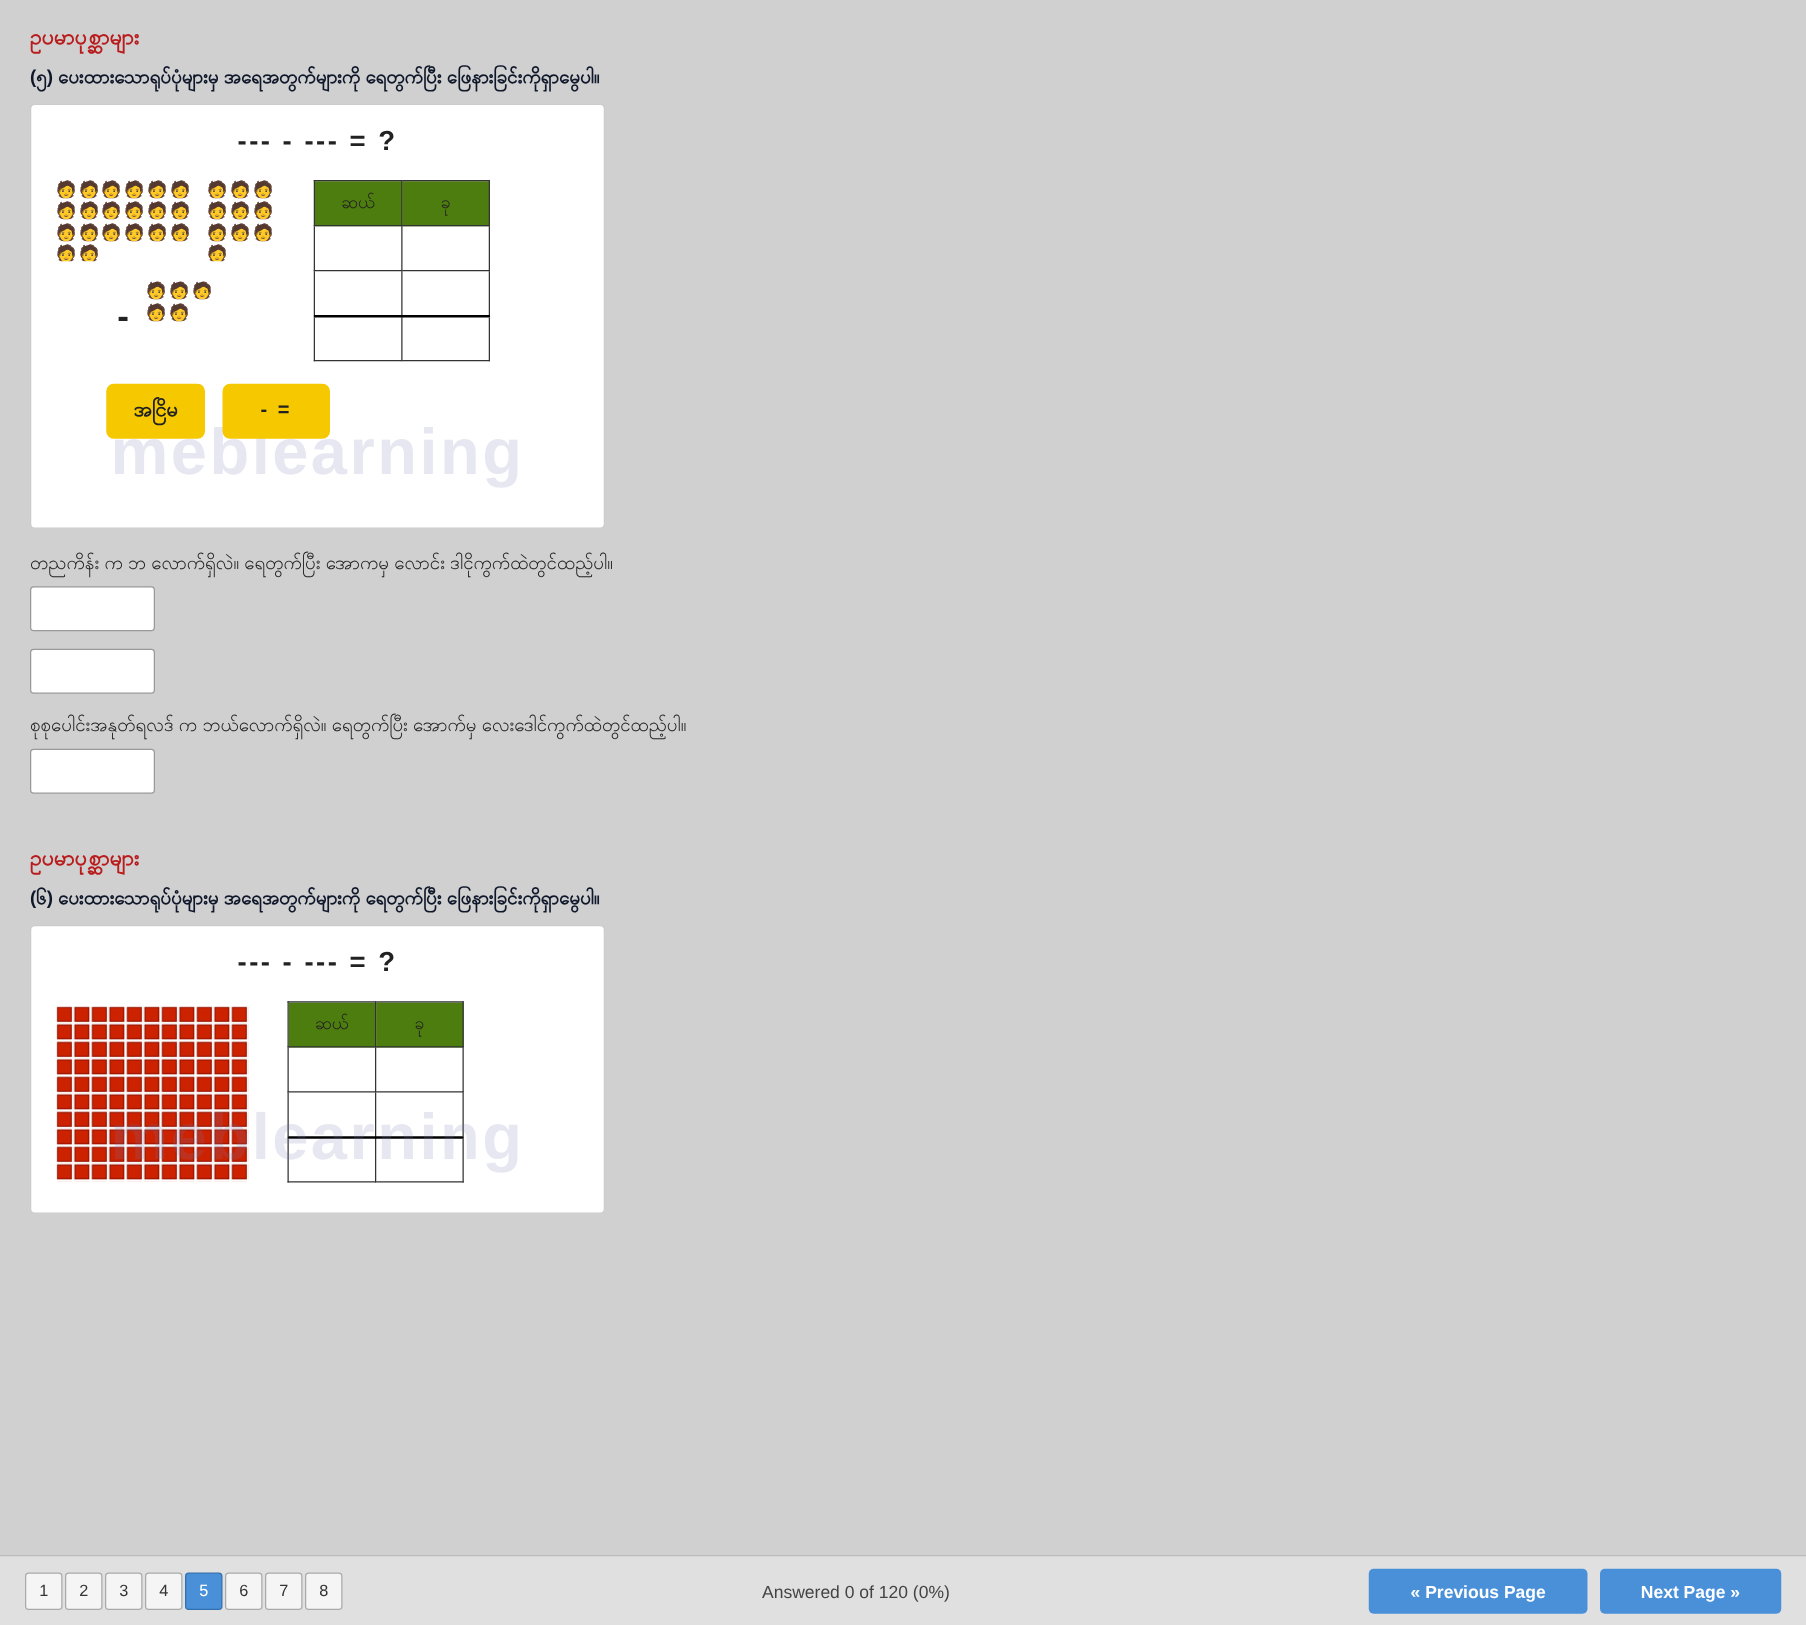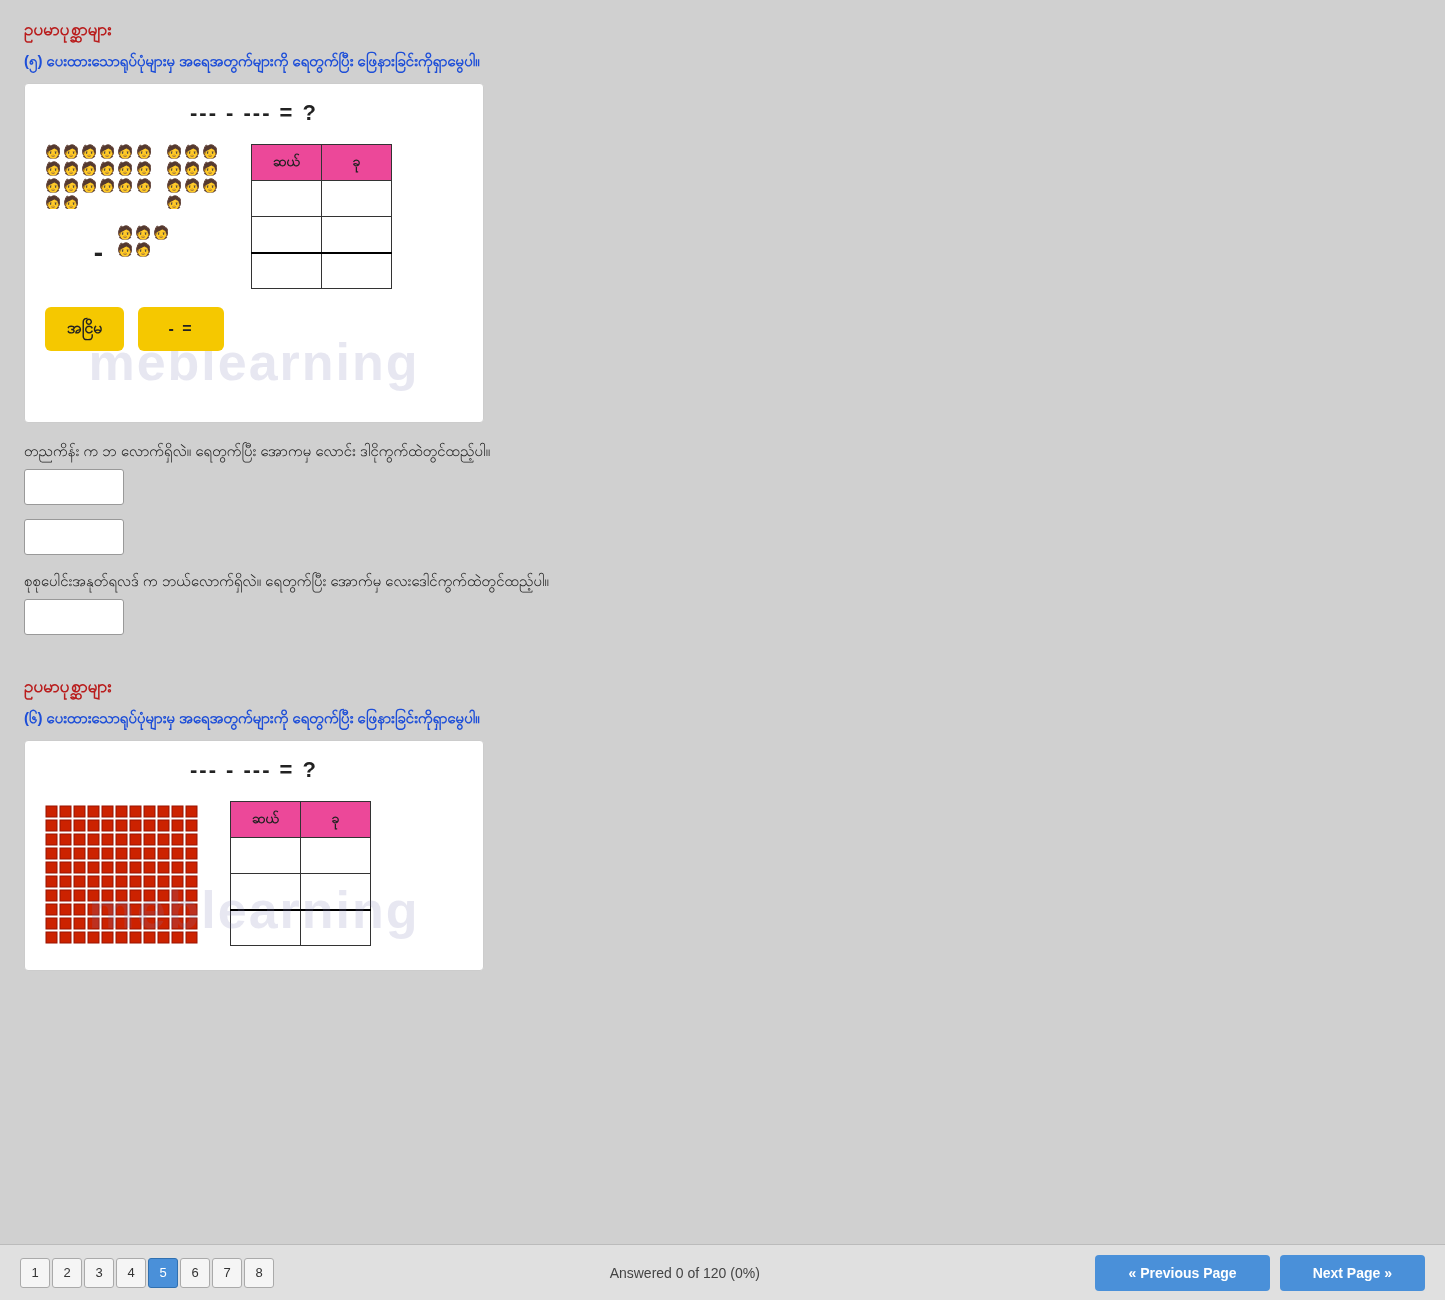--- a/index.html
+++ b/index.html
@@ -18,21 +18,21 @@
     .section-title {
       font-size: 17px;
       font-weight: bold;
       margin-bottom: 8px;
       color: #b91c1c;
     }
     .question-label {
       font-size: 15px;
       font-weight: bold;
       margin-bottom: 10px;
-      color: #1d4ed8;
+      color: #0f172a;
     }
     .exercise-box {
       background: #fff;
       border: 1px solid #ccc;
       border-radius: 4px;
       padding: 16px 20px;
       width: 460px;
       margin-bottom: 16px;
       position: relative;
       min-height: 340px;
@@ -66,22 +66,22 @@
     }
     .table-area th, .table-area td {
       border: 1.5px solid #333;
       width: 70px;
       height: 36px;
       text-align: center;
       font-size: 14px;
       padding: 2px 4px;
     }
     .table-area th {
-      background: #ec4899;
-      font-weight: bold;
+      background: #4d7c0f;
+      font-weight: normal;
     }
     .yellow-buttons {
       display: flex;
       gap: 14px;
       margin-top: 14px;
     }
     .yellow-btn {
       background: #f5c800;
       border: none;
       border-radius: 6px;
@@ -288,21 +288,21 @@
           </tr>
           <tr style="border-top: 2.5px solid #000;">
             <td></td>
             <td></td>
           </tr>
         </tbody>
           </table>
       </div>
     </div>
 
-    <div class="yellow-buttons" style="margin-top:18px; position:relative; z-index:2;">
+    <div class="yellow-buttons" style="margin-top:18px; position:relative; z-index:2;margin-left:40px;">
       <button class="yellow-btn">အငြိမ</button>
       <button class="yellow-btn-wide">- =</button>
     </div>
 
     <div class="watermark">meblearning</div>
   </div>
 
   <div class="question-text">တညကိန်း က ဘ လောက်ရှိလဲ။ ရေတွက်ပြီး အောကမှ လောင်း ဒါငိုကွက်ထဲတွင်ထည့်ပါ။</div>
   <input class="input-answer" type="text" style="">
 

